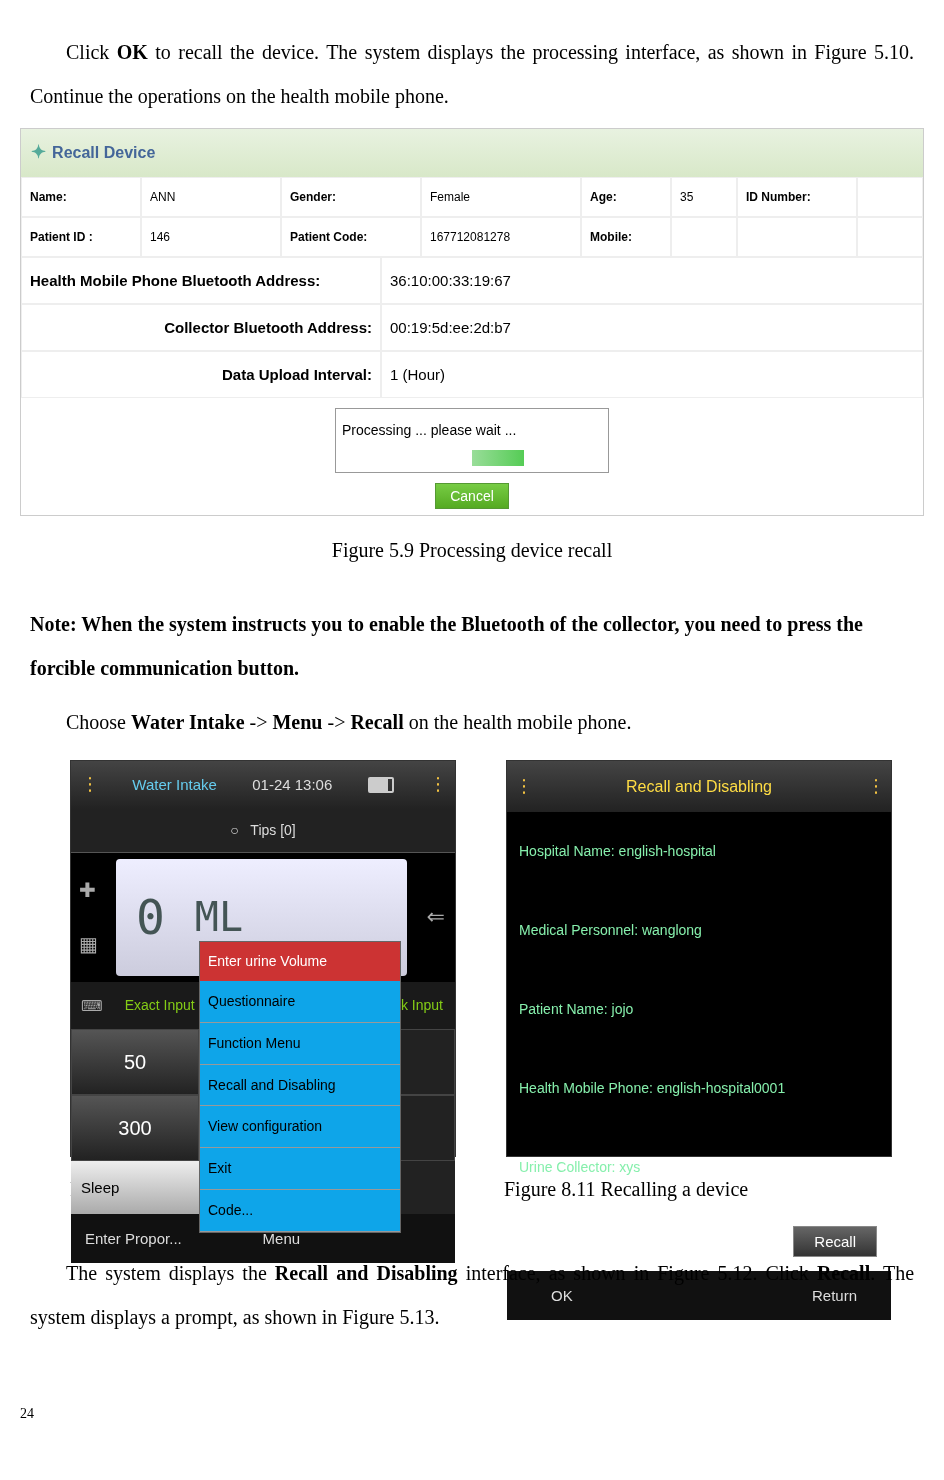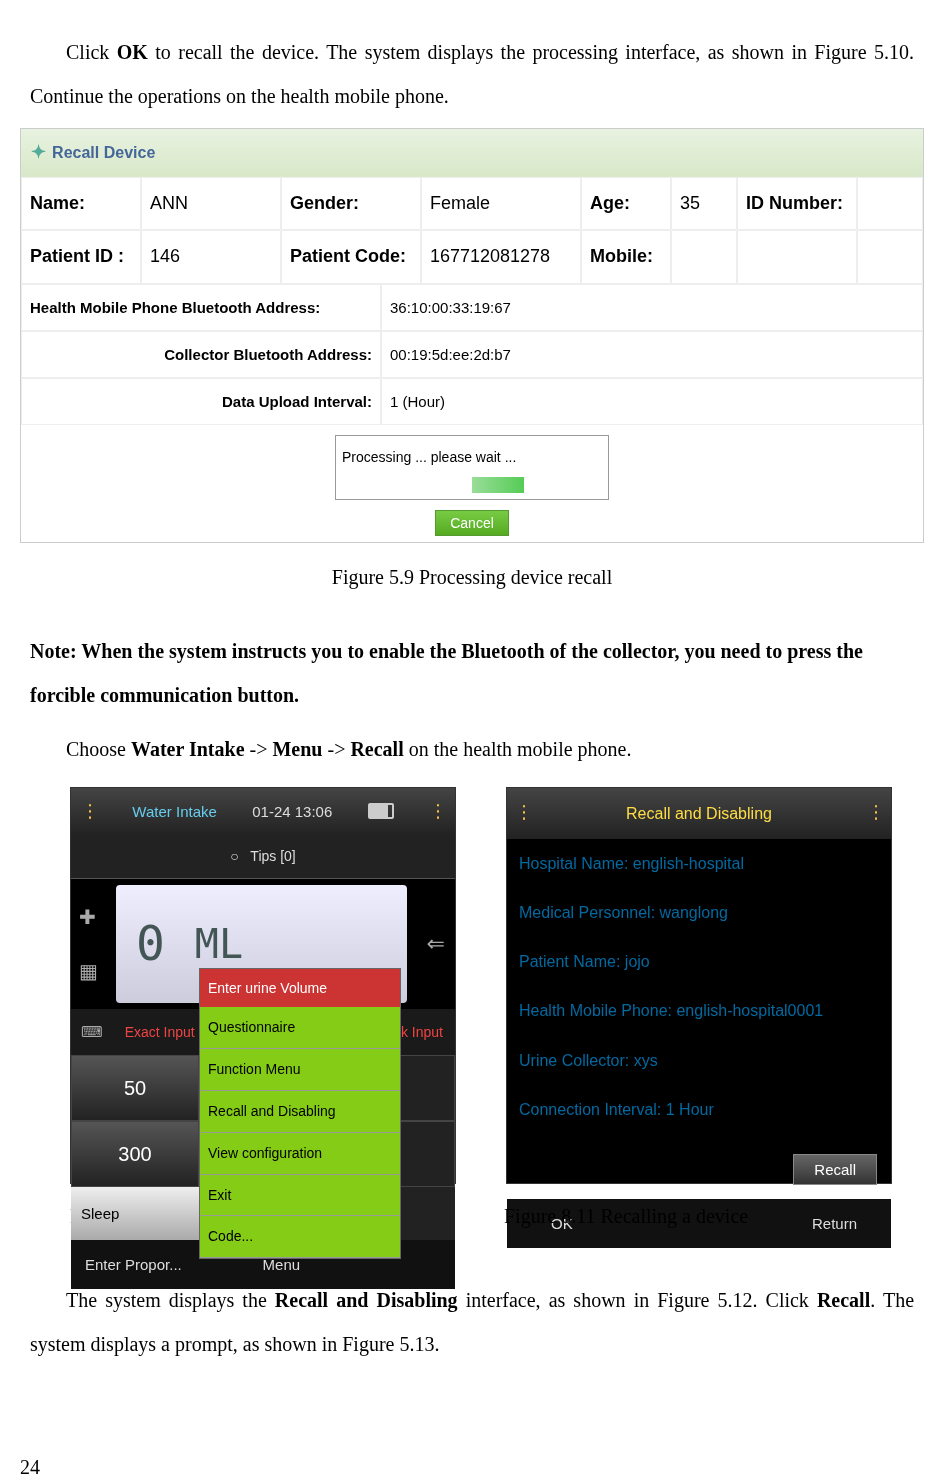--- a/index.html
+++ b/index.html
@@ -1,51 +1,51 @@
 <!DOCTYPE html>
 <html><head>
 <meta charset="utf-8">
 <style>
 body{font-family:"Times New Roman",serif;font-size:20px;line-height:2.2;color:#000;margin:0;padding:20px 20px 20px 20px;background:#fff;width:904px}
 .para{margin:10px;text-align:justify}
 .indent{text-indent:36px}
 .bold{font-weight:bold}
 .fig-box{border:1px solid #ccc;margin:10px 0}
 .fig-header{background:linear-gradient(#e8f2e0,#d8e8c8);padding:4px 10px;font-weight:bold;color:#469;font-size:16px;font-family:Arial,sans-serif;display:flex;align-items:center;gap:6px}
-.fig-table{display:grid;grid-template-columns:120px 140px 140px 160px 90px 1fr 120px 1fr;font-family:Arial,sans-serif;font-size:18px}
+.fig-table{display:grid;grid-template-columns:120px 140px 140px 160px 90px 1fr 120px 1fr;font-family:Arial,sans-serif;font-size:12px}
 .fig-cell{border:1px solid #eee;padding:6px 8px}
 .fig-lbl{font-weight:bold}
 .fig-row2{display:grid;grid-template-columns:360px 1fr;font-family:Arial,sans-serif;font-size:15px}
 .proc-box{border:1px solid #999;background:#fff;margin:10px auto;width:260px;padding:6px;font-family:Arial,sans-serif;font-size:14px;text-align:left}
 .proc-bar{height:16px;background:linear-gradient(90deg,#fff 50%,#9d9 50%,#5c5 70%,#fff 70%);margin-top:4px}
 .cancel-btn{display:block;margin:8px auto 6px;background:linear-gradient(#7c4,#5a2);color:#fff;border:1px solid #593;padding:4px 14px;font-family:Arial,sans-serif;font-size:14px}
 .caption{text-align:center;margin:12px 0 30px}
 .phones{display:flex;gap:50px;justify-content:flex-start;margin:16px 0 10px 50px}
 .phone{width:384px;height:395px;background:#000;color:#ddd;font-family:Arial,sans-serif;font-size:15px;display:flex;flex-direction:column;border:1px solid #333}
 .p-top{background:linear-gradient(#444,#222);display:flex;justify-content:space-between;align-items:center;padding:4px 10px;font-size:15px}
 .p-cyan{color:#6ce}
 .p-tabs{display:flex;background:#222;font-size:14px}
 .p-tab{flex:1;text-align:center;padding:6px;border-bottom:1px solid #555}
 .p-disp{background:linear-gradient(#eef,#ccd);color:#333;font-size:44px;font-family:monospace;padding:6px 20px;margin:6px 10px;border-radius:4px;display:flex;align-items:center;gap:30px;position:relative}
 .p-row{display:flex;align-items:center;background:#1a1a1a}
-.p-rowlbl{flex:1;padding:8px 12px;font-size:14px;color:#ef4444}
-.p-menu{position:absolute;right:54px;top:180px;background:#84cc16;color:#000;border:1px solid #666;width:200px;font-size:14px;z-index:5}
+.p-rowlbl{flex:1;padding:8px 12px;font-size:14px;color:#84cc16}
+.p-menu{position:absolute;right:54px;top:180px;background:#0ea5e9;color:#000;border:1px solid #666;width:200px;font-size:14px;z-index:5}
 .p-menu-hdr{background:#c33;color:#fff;padding:4px 8px;font-size:14px}
 .p-menu-item{padding:5px 8px;border-bottom:1px solid #999}
 .p-nums{display:flex}
 .p-num{flex:1;text-align:center;padding:10px;border:1px solid #444;font-size:20px;background:linear-gradient(#555,#222);color:#fff}
 .p-bottom{display:flex;background:linear-gradient(#444,#111);margin-top:auto}
 .p-btn{flex:1;padding:10px;color:#fff;font-size:15px}
 .p-softbar{display:flex;background:#111;justify-content:space-between;padding:8px 14px;font-size:15px}
 .p2-title{color:#fd4;text-align:center;padding:8px;background:linear-gradient(#444,#222);font-size:16px}
-.p2-line{padding:7px 12px;font-size:16px;color:#0369a1}
+.p2-line{padding:24px 12px;font-size:14px;color:#86efac}
 .p2-recall{margin:20px 14px 14px auto;background:linear-gradient(#666,#333);border:1px solid #888;padding:6px 20px;color:#fff;align-self:flex-end;font-size:15px}
 .captions{display:flex;gap:50px;margin-left:50px;margin-bottom:40px}
 .captions>div{width:384px;text-align:left}
-.pagenum{font-size:20px;margin-top:79px}
+.pagenum{font-size:14px;margin-top:60px}
 .star{color:#5a9;font-size:18px}
 .batt{display:inline-block;width:22px;height:12px;border:2px solid #ccc;border-radius:2px;position:relative;background:linear-gradient(90deg,#ccc 80%,transparent 80%)}
 .dots{color:#fc4;font-size:18px;letter-spacing:-2px}
 </style>
 </head>
 <body>
 
 <p class="para indent">
 <span>Click </span><span class="bold">OK</span><span> to recall the device. The system displays the processing interface, as shown in Figure 5.10. Continue the operations on the health mobile phone.</span>
 </p>
@@ -168,21 +168,20 @@
     <div style="display:flex;align-items:center;background:linear-gradient(#444,#222)">
       <span class="dots" style="padding:0 8px">⋮</span>
       <div class="p2-title" style="flex:1;background:none">Recall and Disabling</div>
       <span class="dots" style="padding:0 8px">⋮</span>
     </div>
     <div class="p2-line">Hospital Name: english-hospital</div>
     <div class="p2-line">Medical Personnel: wanglong</div>
     <div class="p2-line">Patient Name: jojo</div>
     <div class="p2-line">Health Mobile Phone: english-hospital0001</div>
     <div class="p2-line">Urine Collector: xys</div>
-    <div class="p2-line">Connection Interval: 1 Hour</div>
     <div style="flex:1"></div>
     <button class="p2-recall">Recall</button>
     <div class="p-softbar">
       <span style="width:33%;text-align:left;padding-left:30px">OK</span>
       <span style="width:33%"></span>
       <span style="width:33%;text-align:right;padding-right:20px">Return</span>
     </div>
   </div>
 </div>
 

